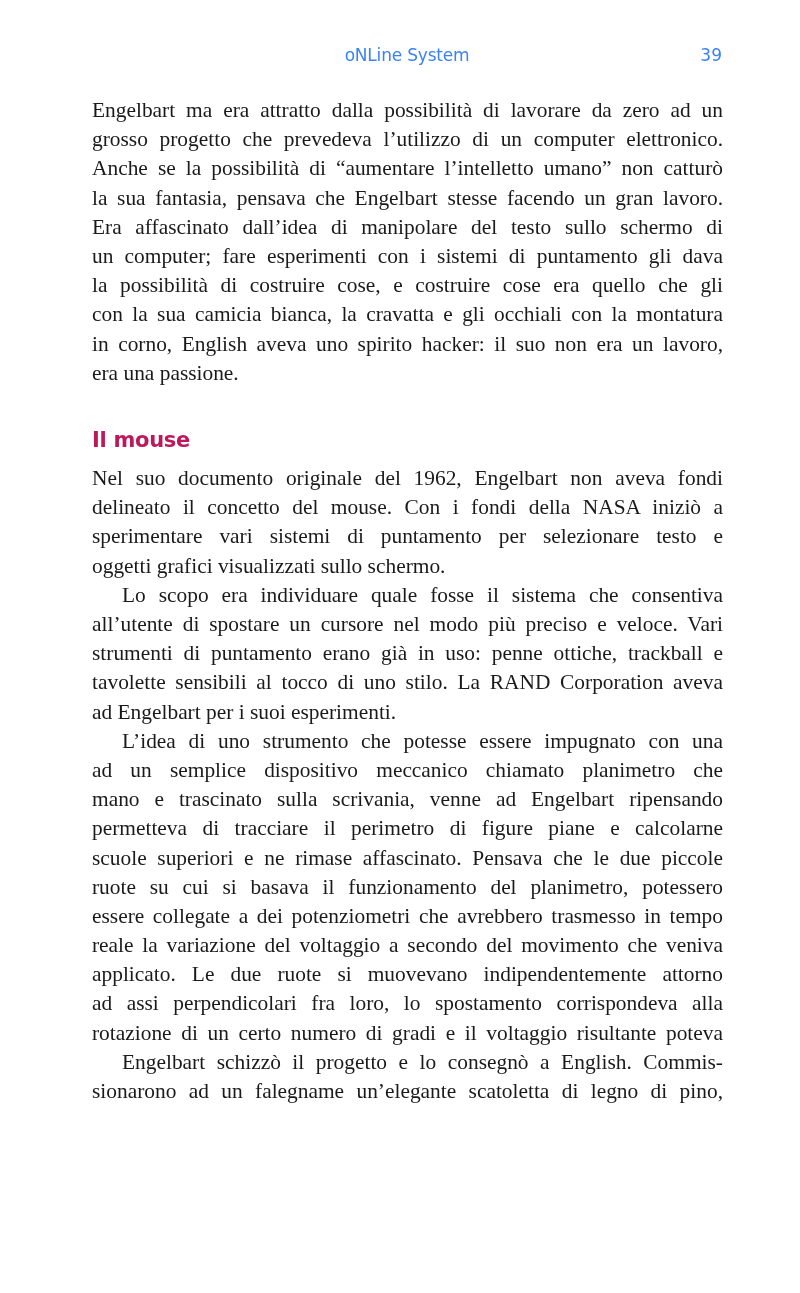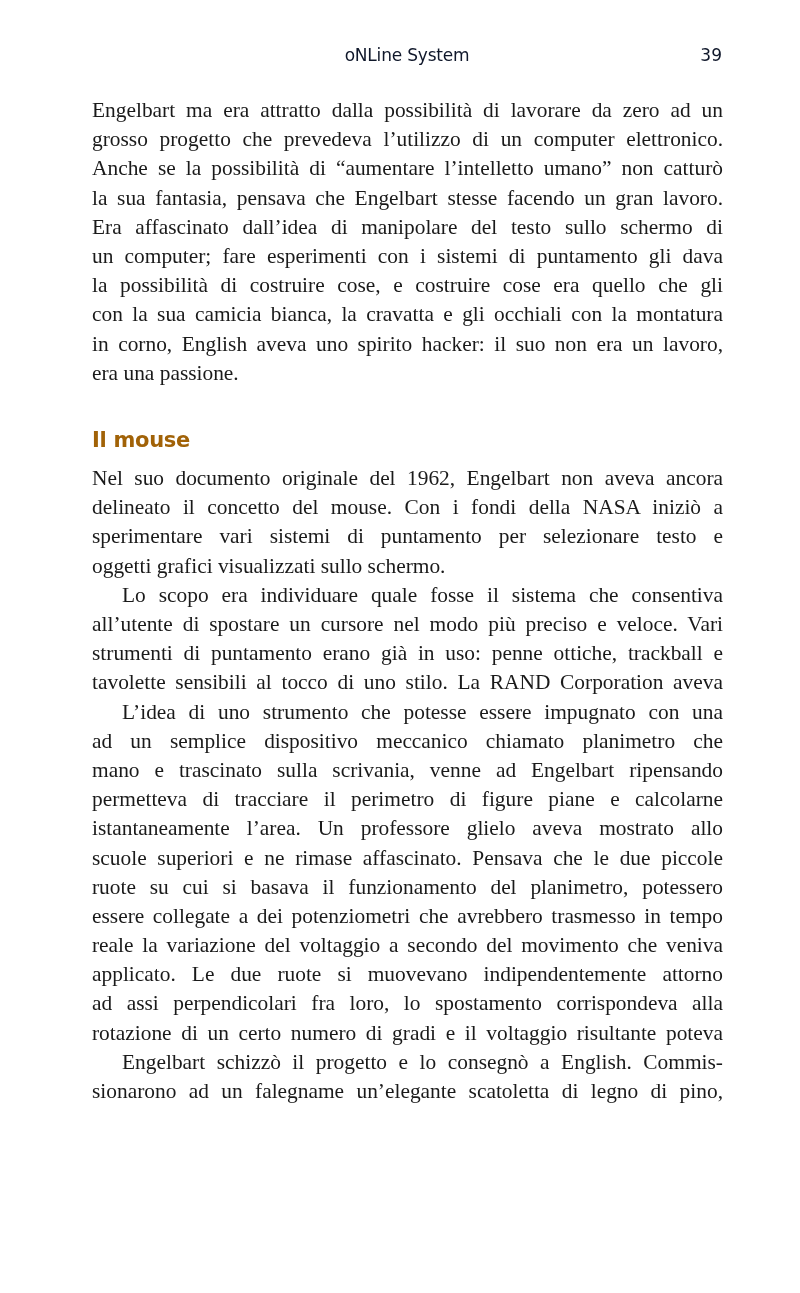--- a/index.html
+++ b/index.html
@@ -1,35 +1,35 @@
 <!DOCTYPE html>
 <html><head>
 <meta charset="utf-8">
 <style>
   html, body { margin: 0; padding: 0; background: #ffffff; }
   body { width: 800px; height: 1293px; position: relative; overflow: hidden; }
   .page { position: absolute; left: 0; top: 0; width: 800px; height: 1293px; }
   .running-head {
     position: absolute; top: 45px; left: 92px; width: 630px; height: 26px;
-    font-family: "DejaVu Sans", sans-serif; font-size: 17px; color: #0f172a;
+    font-family: "DejaVu Sans", sans-serif; font-size: 17px; color: #3b82f6;
   }
   .running-title { position: absolute; left: 0; right: 0; text-align: center; top: 0; letter-spacing: -0.2px; }
   .page-number { position: absolute; right: 0; top: 0; }
   .body-text {
     position: absolute; left: 92px; width: 631px; top: 96px;
     font-family: "Liberation Serif", "DejaVu Serif", serif;
     font-size: 21.4px; line-height: 29.2px; color: #1a1a1a;
   }
   .line { display: block; white-space: nowrap; text-align: justify; text-align-last: justify; height: 29.2px; }
   .line.last { text-align-last: left; }
   .indent { padding-left: 30px; }
   .gap-before-heading { height: 29px; }
   .section-heading {
     font-family: "DejaVu Sans", sans-serif; font-weight: bold; font-size: 21px;
-    color: #a16207; height: 29.2px; line-height: 29.2px; margin-top: 9px; margin-bottom: 9px; letter-spacing: -0.3px;
+    color: #be185d; height: 29.2px; line-height: 29.2px; margin-top: 9px; margin-bottom: 9px; letter-spacing: -0.3px;
   }
 </style>
 </head>
 <body>
 
 <div class="page">
   <div class="running-head">
     <span class="running-title">oNLine System</span>
     <span class="page-number">39</span>
   </div>
@@ -46,37 +46,37 @@
           <span class="line">la possibilità di costruire cose, e costruire cose era quello che gli</span>
           <span class="line">con la sua camicia bianca, la cravatta e gli occhiali con la montatura</span>
           <span class="line">in corno, English aveva uno spirito hacker: il suo non era un lavoro,</span>
           <span class="line last">era una passione.</span>
         </div>
       </div>
     <div class="gap-before-heading"></div>
     <div class="section-heading">Il mouse</div>
     <div id="section-body">
         <div>
-          <span class="line">Nel suo documento originale del 1962, Engelbart non aveva ancora</span>
+          <span class="line">Nel suo documento originale del 1962, Engelbart non aveva fondi</span>
           <span class="line">delineato il concetto del mouse. Con i fondi della NASA iniziò a</span>
           <span class="line">sperimentare vari sistemi di puntamento per selezionare testo e</span>
           <span class="line last">oggetti grafici visualizzati sullo schermo.</span>
         </div>
         <div>
           <span class="line indent">Lo scopo era individuare quale fosse il sistema che consentiva</span>
           <span class="line">all’utente di spostare un cursore nel modo più preciso e veloce. Vari</span>
           <span class="line">strumenti di puntamento erano già in uso: penne ottiche, trackball e</span>
           <span class="line">tavolette sensibili al tocco di uno stilo. La RAND Corporation aveva</span>
+          <span class="line last">ad Engelbart per i suoi esperimenti.</span>
         </div>
         <div>
           <span class="line indent">L’idea di uno strumento che potesse essere impugnato con una</span>
           <span class="line">ad un semplice dispositivo meccanico chiamato planimetro che</span>
           <span class="line">mano e trascinato sulla scrivania, venne ad Engelbart ripensando</span>
           <span class="line">permetteva di tracciare il perimetro di figure piane e calcolarne</span>
-          <span class="line">istantaneamente l’area. Un professore glielo aveva mostrato allo</span>
           <span class="line">scuole superiori e ne rimase affascinato. Pensava che le due piccole</span>
           <span class="line">ruote su cui si basava il funzionamento del planimetro, potessero</span>
           <span class="line">essere collegate a dei potenziometri che avrebbero trasmesso in tempo</span>
           <span class="line">reale la variazione del voltaggio a secondo del movimento che veniva</span>
           <span class="line">applicato. Le due ruote si muovevano indipendentemente attorno</span>
           <span class="line">ad assi perpendicolari fra loro, lo spostamento corrispondeva alla</span>
           <span class="line">rotazione di un certo numero di gradi e il voltaggio risultante poteva</span>
         </div>
         <div>
           <span class="line indent">Engelbart schizzò il progetto e lo consegnò a English. Commis-</span>

